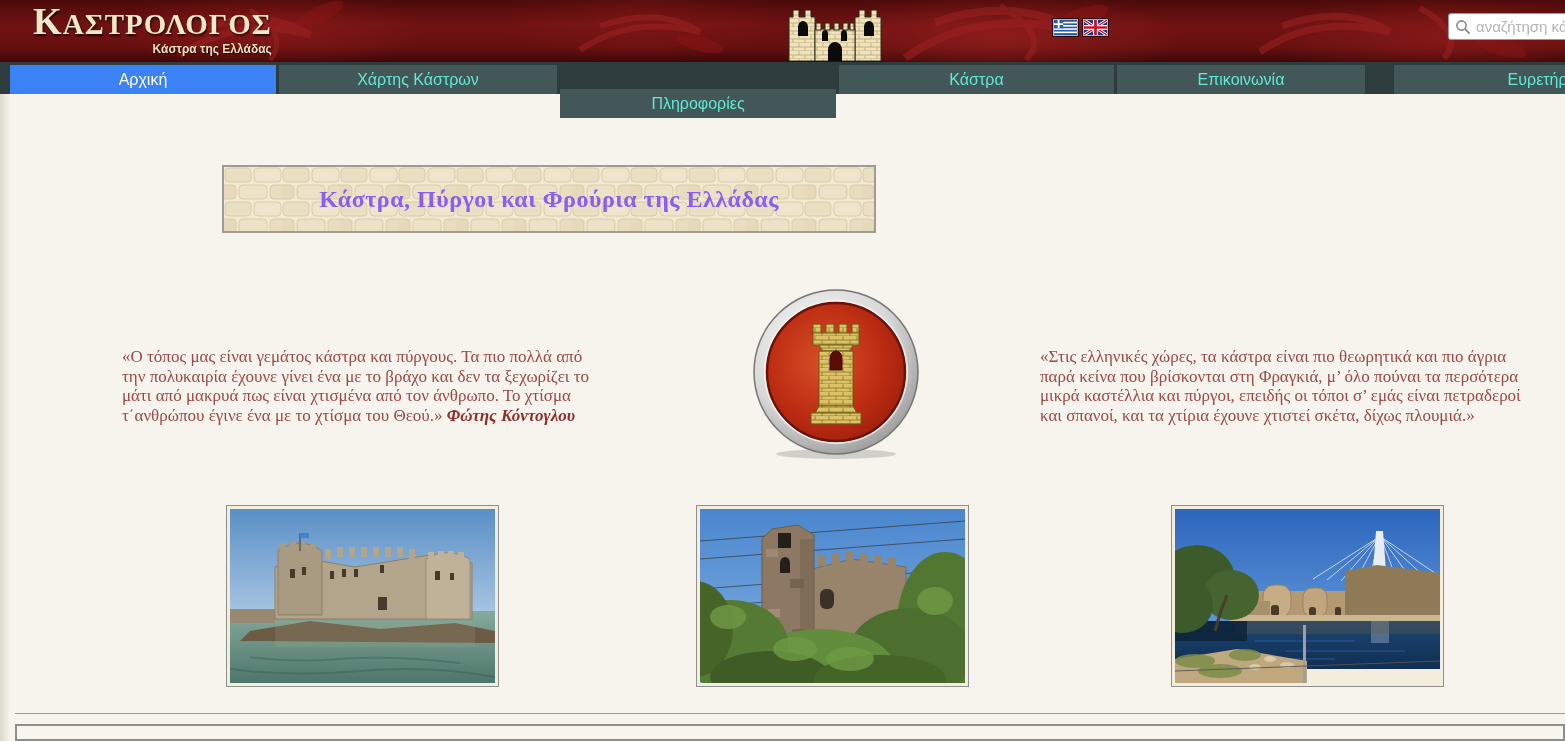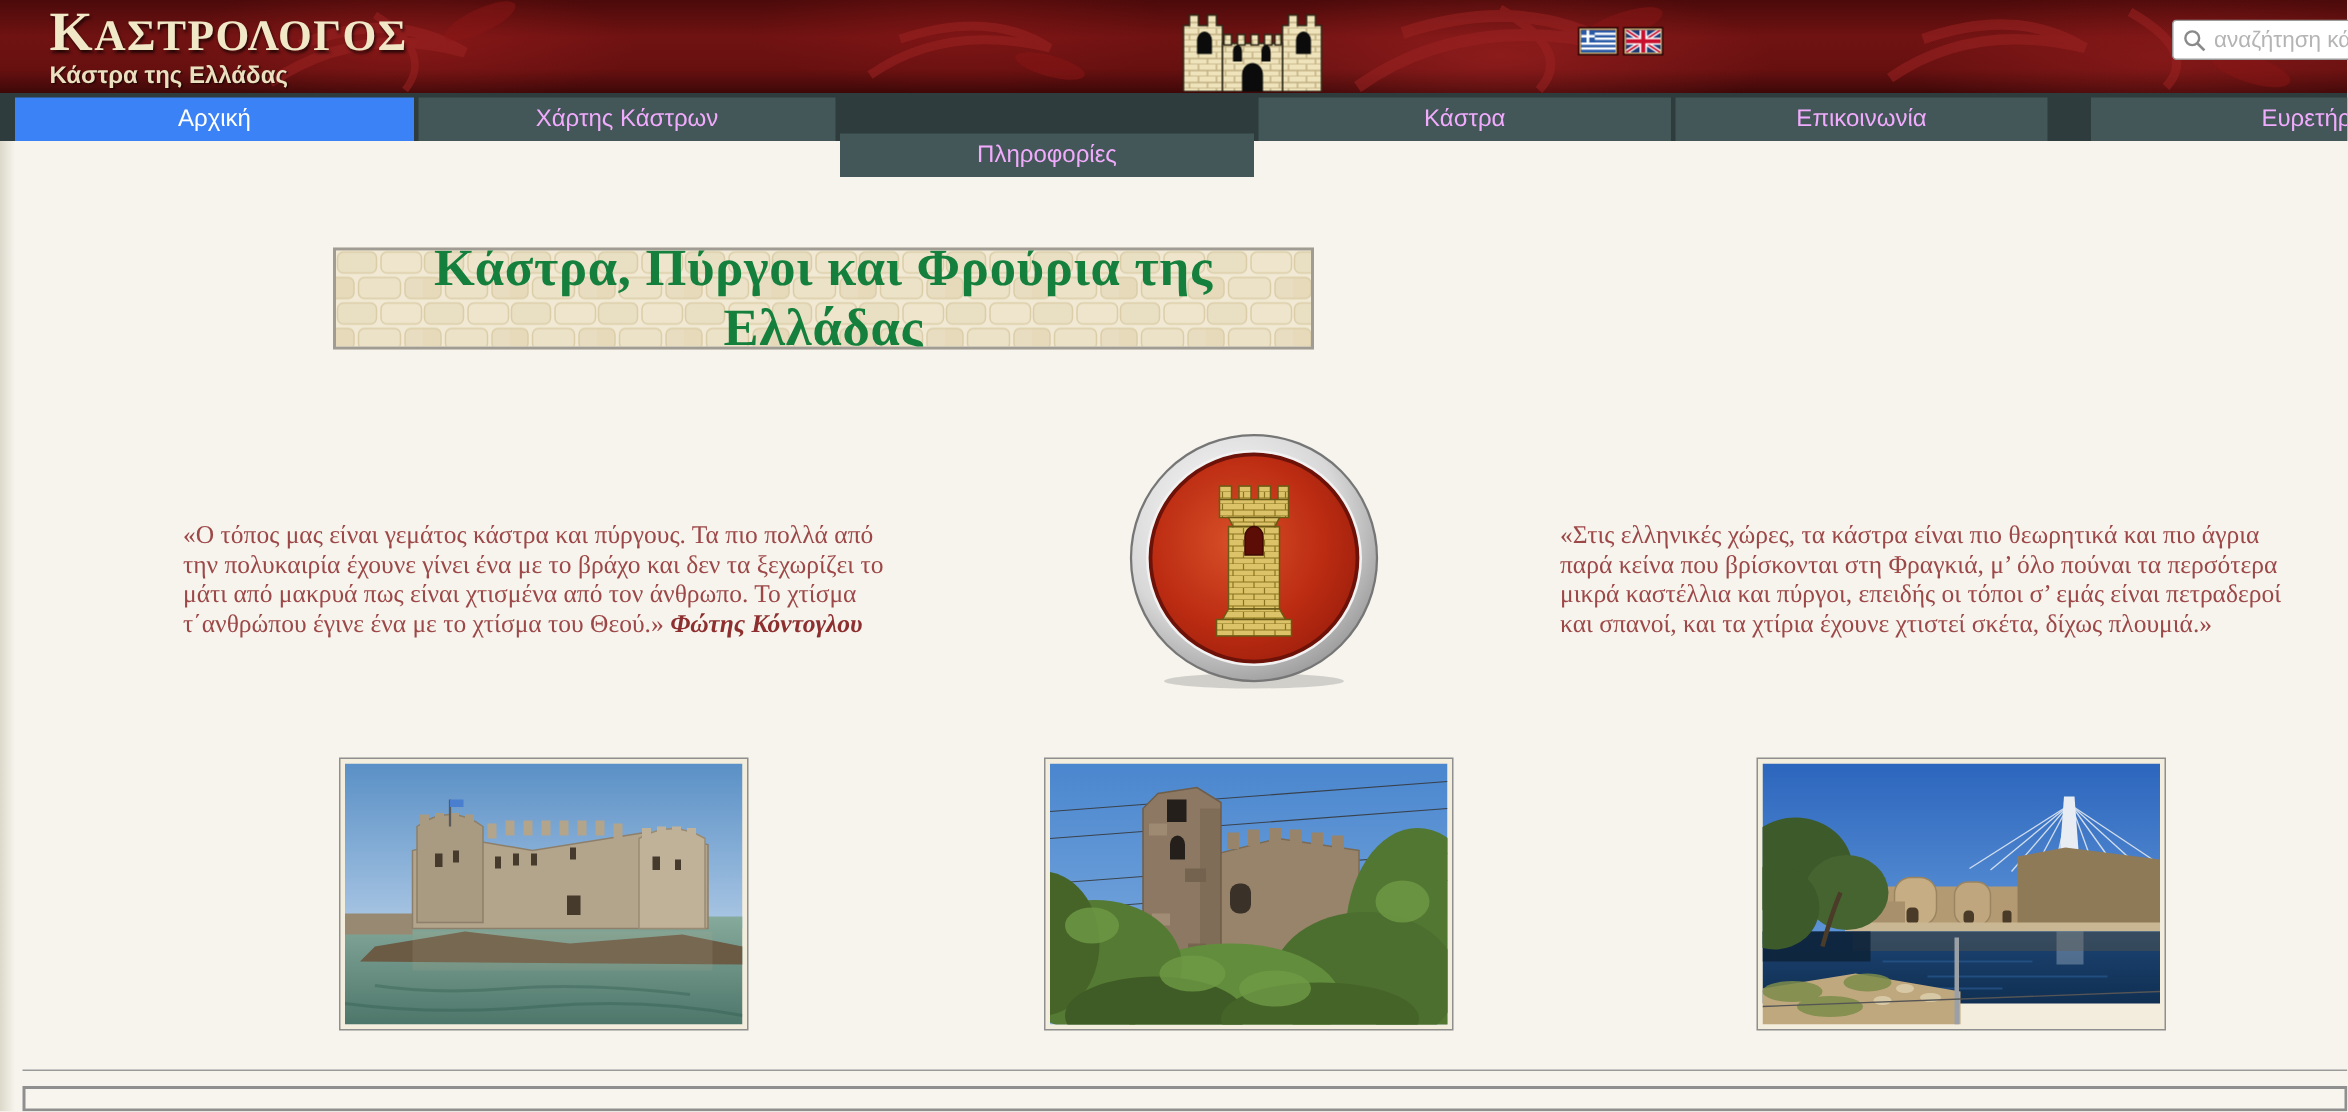--- a/index.html
+++ b/index.html
@@ -13,53 +13,53 @@
       radial-gradient(ellipse 240px 70px at 1440px 40px, rgba(185,40,40,.32), transparent 70%),
       radial-gradient(ellipse 200px 60px at 640px 20px, rgba(165,30,30,.28), transparent 70%),
       linear-gradient(180deg,#4c0a0a 0%, #701212 40%, #671010 75%, #3e0808 100%);
     padding-left: 13px;
   }
   .damask { position:absolute; left:0; top:0; }
   .logo { position:absolute; left:33px; top:5px; cursor:pointer; z-index:4; }
   .logo-title { font-family:"Liberation Serif","DejaVu Serif",serif; font-weight:bold; font-size:29px;
     letter-spacing:1px; color:#f1e8c8; text-shadow:1px 2px 2px rgba(0,0,0,.65); line-height:34px; }
   .logo-title::first-letter { font-size:37px; }
-  .logo-subtitle { font-size:16px; font-weight:bold; color:#eadfbe; text-shadow:1px 1px 1px rgba(0,0,0,.6); margin-top:1px; }
+  .logo-subtitle { font-size:12px; font-weight:bold; color:#eadfbe; text-shadow:1px 1px 1px rgba(0,0,0,.6); margin-top:1px;text-align:right; }
   .castle-logo { position:absolute; left:781px; top:3px; z-index:4; }
   .flags { position:absolute; left:1053px; top:19px; display:flex; gap:5px; z-index:4; }
   .flag { width:25px; height:17px; border:1px solid #c9b87a; outline:1px solid #2c0707; cursor:pointer; display:block; }
   .searchbox { position:absolute; left:1448px; top:13px; width:230px; height:27px; background:#ffffff;
     border:1px solid #9a9a9a; border-radius:3px; display:flex; align-items:center; padding-left:6px; z-index:4; }
   .searchbox input { border:none; outline:none; width:190px; font-size:15px; color:#444; background:transparent;
     font-family:"Liberation Sans","DejaVu Sans",sans-serif; padding-left:5px; }
   .searchbox input::placeholder { color:#b4b4b4; }
 
   
   .nav { position:absolute; left:0; top:62px; width:1565px; height:32px; background:#2e3c3d; z-index:3; }
   .tab { position:absolute; top:3px; height:29px; line-height:29px; text-align:center; font-size:16px;
-    color:#f0abfc; background:#435658; cursor:pointer; }
+    color:#5eead4; background:#435658; cursor:pointer; }
   .tab.active { background:#3b82f6; color:#ffffff; }
   .tab1 { left:10px;   width:266px; }
   .tab2 { left:279px;  width:278px; }
   .tab3 { left:560px;  width:276px;margin-top:24px; }
   .tab4 { left:839px;  width:275px; }
   .tab5 { left:1117px; width:248px; }
   .tab6 { left:1394px; width:300px; }
 
   .left-shade { position:absolute; left:0; top:94px; width:10px; height:647px;
     background:linear-gradient(to right,#dcd8ca,rgba(246,244,237,0)); }
 
   
   .banner { position:absolute; left:222px; top:165px; width:654px; height:68px;
     border:2px solid #a09c93; background:#f3eddb; overflow:hidden; }
   .banner svg { position:absolute; left:0; top:0; }
   .banner-title { position:absolute; left:0; top:0; width:100%; height:100%;
     display:flex; align-items:center; justify-content:center;
-    font-family:"Liberation Serif","DejaVu Serif",serif; font-weight:bold; font-size:35px;
-    color:#15803d; letter-spacing:.5px; text-align:center; }
+    font-family:"Liberation Serif","DejaVu Serif",serif; font-weight:bold; font-size:24px;
+    color:#8b5cf6; letter-spacing:.5px; text-align:center; }
 
   
   .emblem { position:absolute; left:752px; top:288px; }
 
   
   .quote { position:absolute; font-family:"Liberation Serif","DejaVu Serif",serif;
     font-size:17px; line-height:19.5px; color:#9d4848; }
   .quote-left  { left:122px; top:347px; width:472px; }
   .quote-right { left:1040px; top:347px; width:494px; }
   .quote .author { font-weight:bold; font-style:italic; color:#8d2f2f; }

